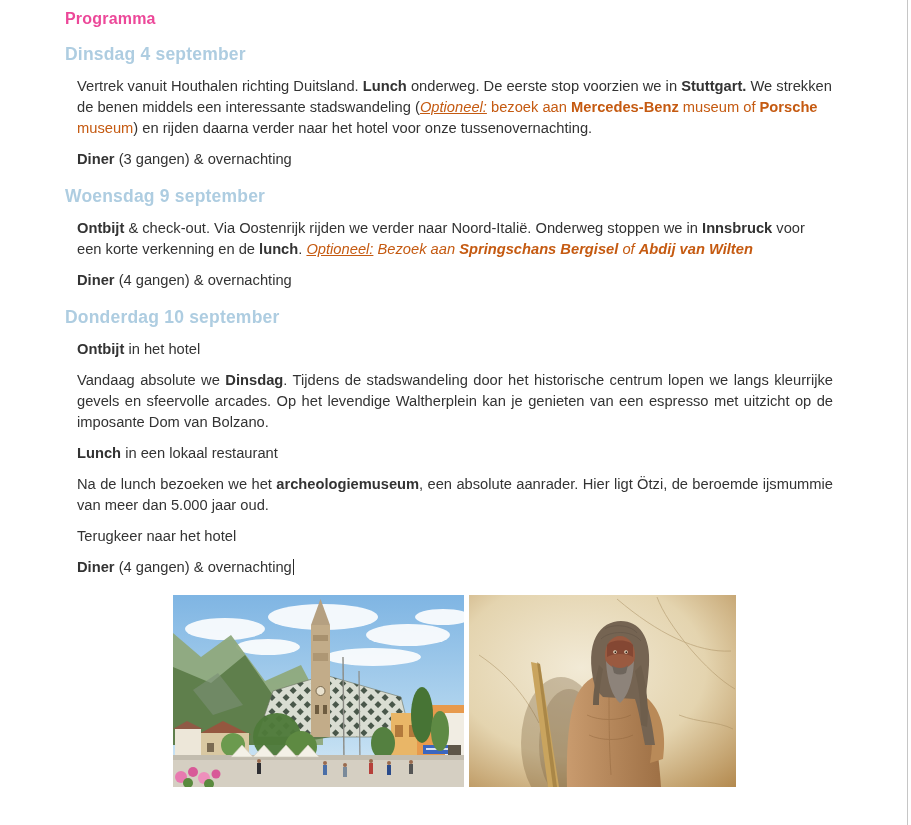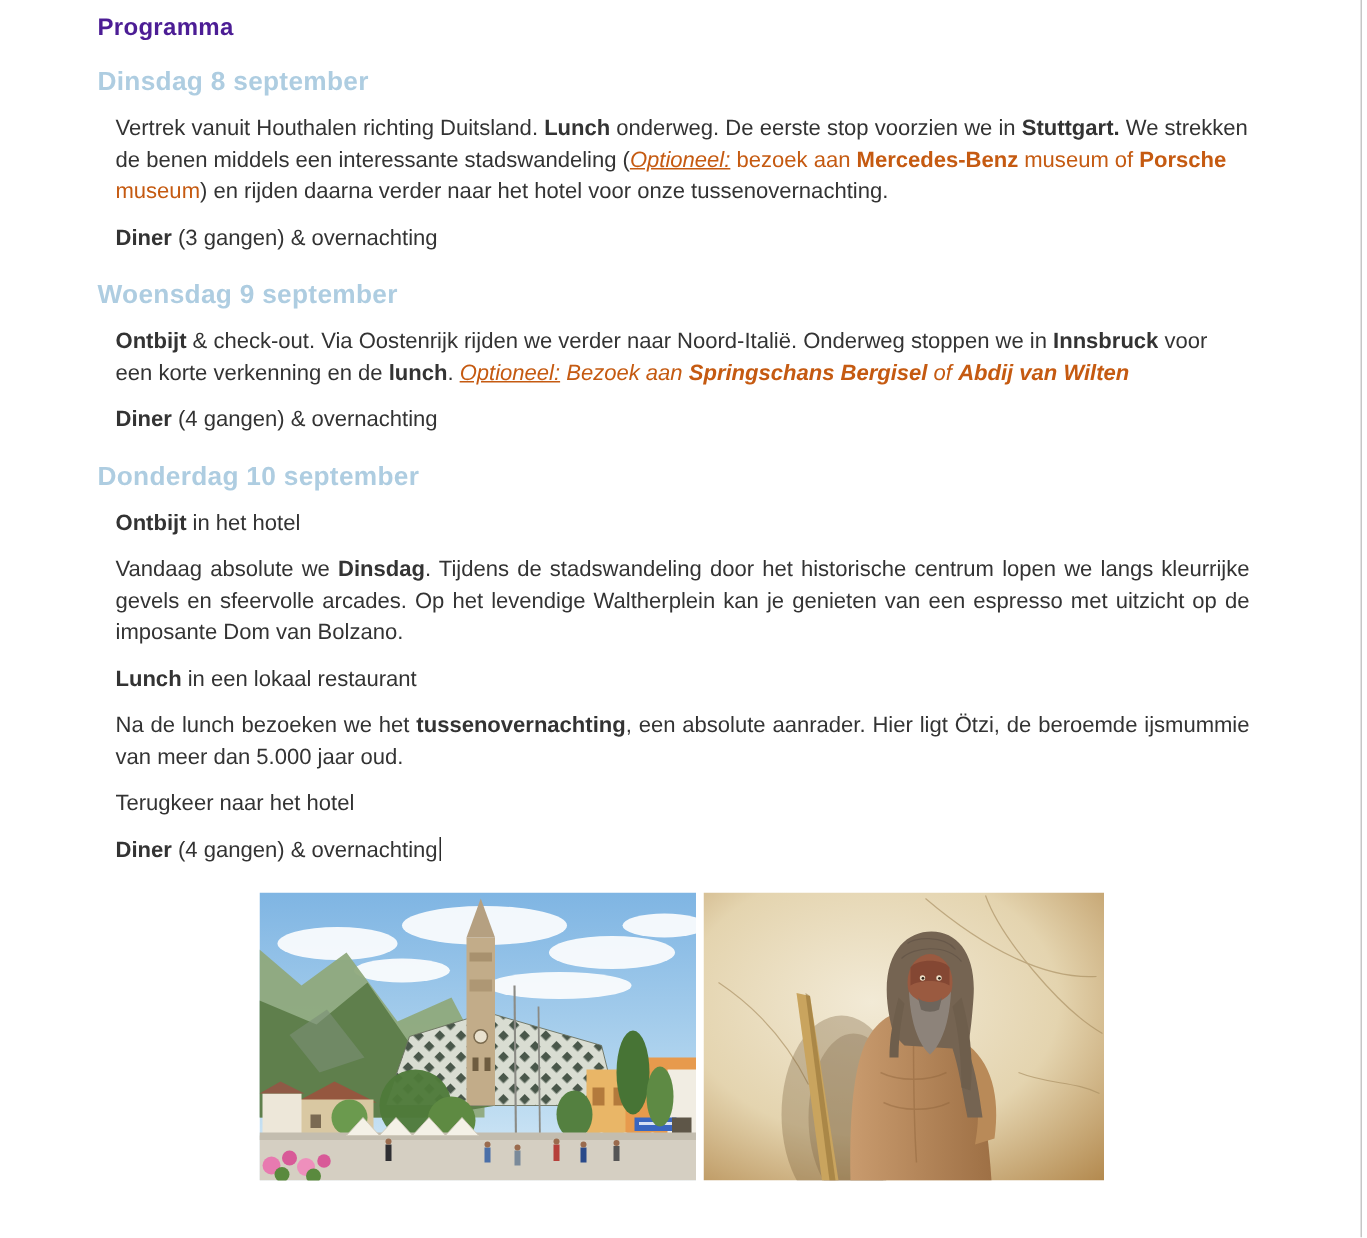--- a/index.html
+++ b/index.html
@@ -4,21 +4,21 @@
 <style>
   html,body{margin:0;padding:0;}
   body{
     width:911px;height:825px;overflow:hidden;background:#ffffff;
     font-family:"Liberation Sans","DejaVu Sans",sans-serif;
     color:#333333;position:relative;
   }
   .page{padding:9px 66px 0 65px;}
   h1.doc-title{
     font-size:16px;line-height:19px;margin:0 0 13px 0;
-    color:#4c1d95;font-weight:700;letter-spacing:.2px;
+    color:#ec4899;font-weight:700;letter-spacing:.2px;
   }
   h2.day-heading{
     font-size:17.5px;line-height:22px;margin:15px 0 11px 0;
     color:#AECDE1;font-weight:700;letter-spacing:.2px;
   }
   p.para{
     font-size:14.7px;line-height:21px;margin:10px 12px;
   }
   p.para.justify{text-align:justify;}
   .seg.b{font-weight:700;}
@@ -40,37 +40,37 @@
   }
 </style>
 </head>
 <body>
 
 <div class="page">
 
   <h1 class="doc-title">Programma</h1>
 
   <section>
-    <h2 class="day-heading">Dinsdag 8 september</h2>
+    <h2 class="day-heading">Dinsdag 4 september</h2>
     <p class="para"><span class="seg">Vertrek vanuit Houthalen richting Duitsland. </span><span class="seg b">Lunch</span><span class="seg"> onderweg. De eerste stop voorzien we in </span><span class="seg b">Stuttgart.</span><span class="seg"> We strekken de benen middels een interessante stadswandeling (</span><span class="seg iu-link">Optioneel:</span><span class="seg link"> bezoek aan </span><span class="seg b-link">Mercedes-Benz</span><span class="seg link"> museum of </span><span class="seg b-link">Porsche</span><span class="seg link"> museum</span><span class="seg">) en rijden daarna verder naar het hotel voor onze tussenovernachting.</span></p>
     <p class="para"><span class="seg b">Diner</span><span class="seg"> (3 gangen) &amp; overnachting</span></p>
   </section>
 
   <section>
     <h2 class="day-heading">Woensdag 9 september</h2>
     <p class="para"><span class="seg b">Ontbijt</span><span class="seg"> &amp; check-out. Via Oostenrijk rijden we verder naar Noord-Italië. Onderweg stoppen we in </span><span class="seg b">Innsbruck</span><span class="seg"> voor een korte verkenning en de </span><span class="seg b">lunch</span><span class="seg">. </span><span class="seg iu-link">Optioneel:</span><span class="seg i-link"> Bezoek aan </span><span class="seg bi-link">Springschans Bergisel</span><span class="seg i-link"> of </span><span class="seg bi-link">Abdij van Wilten</span></p>
     <p class="para"><span class="seg b">Diner</span><span class="seg"> (4 gangen) &amp; overnachting</span></p>
   </section>
 
   <section>
     <h2 class="day-heading">Donderdag 10 september</h2>
     <p class="para"><span class="seg b">Ontbijt</span><span class="seg"> in het hotel</span></p>
     <p class="para justify"><span class="seg">Vandaag absolute we </span><span class="seg b">Dinsdag</span><span class="seg">. Tijdens de stadswandeling door het historische centrum lopen we langs kleurrijke gevels en sfeervolle arcades. Op het levendige Waltherplein kan je genieten van een espresso met uitzicht op de imposante Dom van Bolzano.</span></p>
     <p class="para"><span class="seg b">Lunch</span><span class="seg"> in een lokaal restaurant</span></p>
-    <p class="para justify"><span class="seg">Na de lunch bezoeken we het </span><span class="seg b">tussenovernachting</span><span class="seg">, een absolute aanrader. Hier ligt Ötzi, de beroemde ijsmummie van meer dan 5.000 jaar oud.</span></p>
+    <p class="para justify"><span class="seg">Na de lunch bezoeken we het </span><span class="seg b">archeologiemuseum</span><span class="seg">, een absolute aanrader. Hier ligt Ötzi, de beroemde ijsmummie van meer dan 5.000 jaar oud.</span></p>
     <p class="para"><span class="seg">Terugkeer naar het hotel</span></p>
     <p class="para"><span class="seg b">Diner</span><span class="seg"> (4 gangen) &amp; overnachting</span><span class="seg caret"></span></p>
   </section>
 
   <div class="images-row">
 
     <svg class="photo" width="291" height="192" viewBox="0 0 291 192">
       <defs>
         <linearGradient id="gsky" x1="0" y1="0" x2="0" y2="1">
           <stop offset="0" stop-color="#7FB5E3"></stop>

